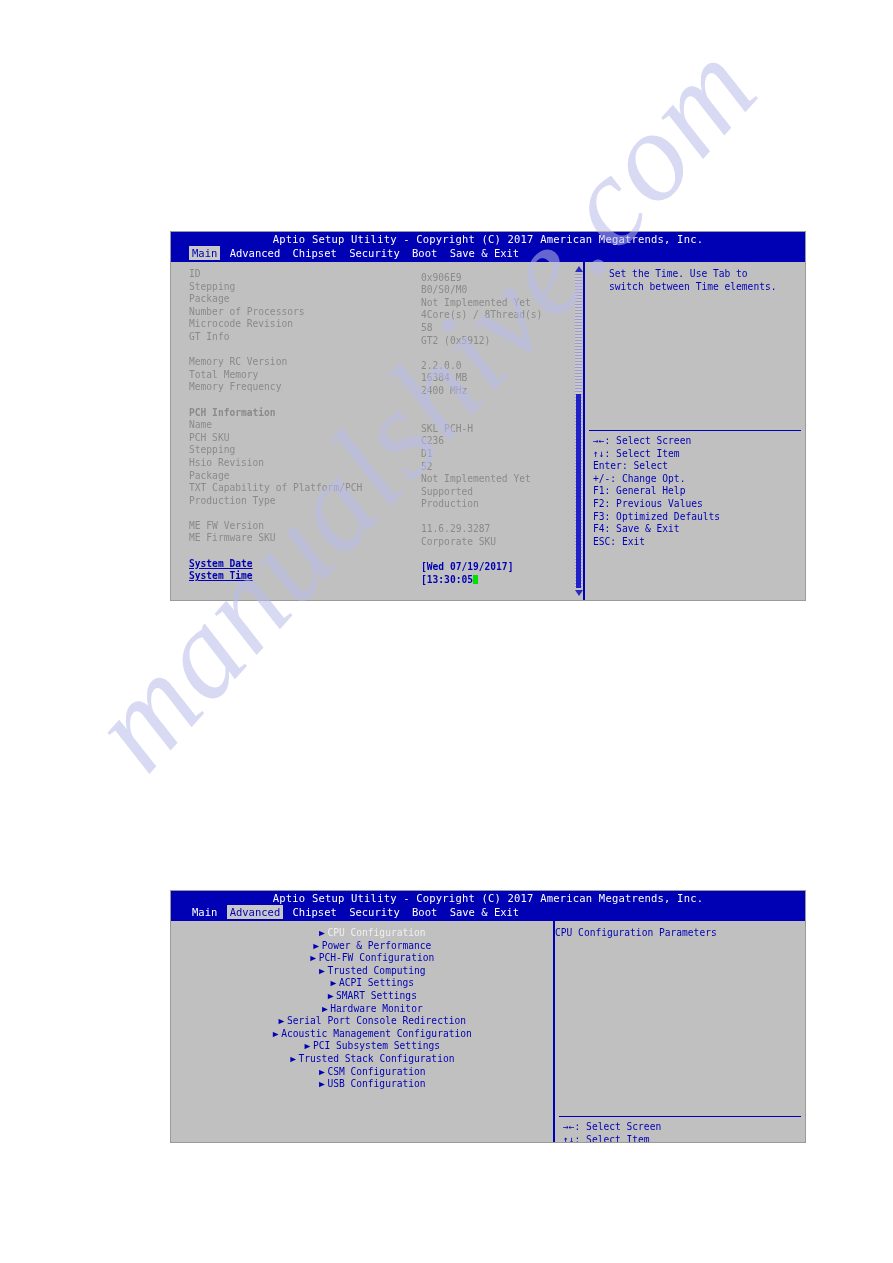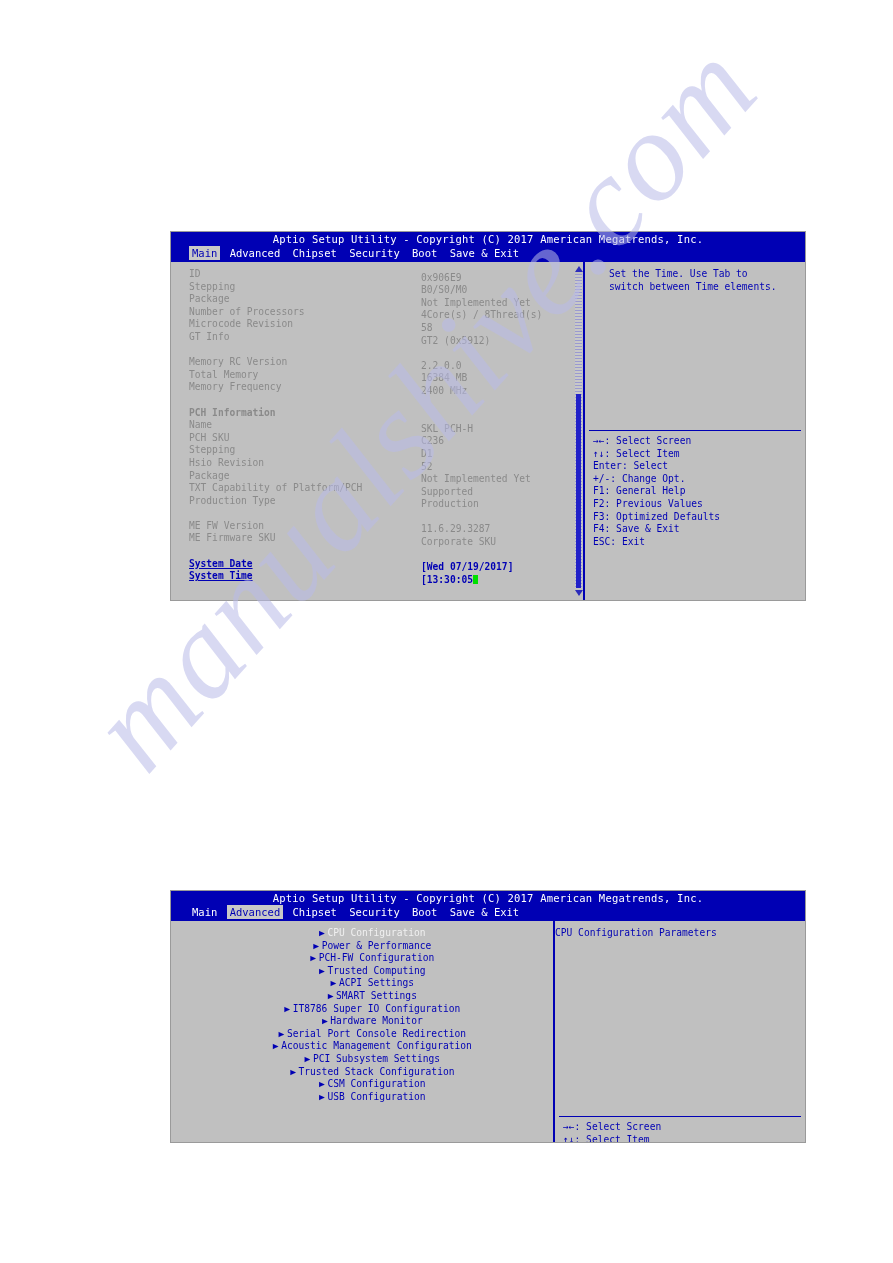--- a/index.html
+++ b/index.html
@@ -326,21 +326,20 @@
 
   <div class="screen-body">
 
     <div class="left-pane" id="menu-advanced">
         <div class="mrow selected"><span class="arrow">▶</span><span>CPU Configuration</span></div>
         <div class="mrow"><span class="arrow">▶</span><span>Power &amp; Performance</span></div>
         <div class="mrow"><span class="arrow">▶</span><span>PCH-FW Configuration</span></div>
         <div class="mrow"><span class="arrow">▶</span><span>Trusted Computing</span></div>
         <div class="mrow"><span class="arrow">▶</span><span>ACPI Settings</span></div>
         <div class="mrow"><span class="arrow">▶</span><span>SMART Settings</span></div>
-        <div class="mrow"><span class="arrow">▶</span><span>IT8786 Super IO Configuration</span></div>
         <div class="mrow"><span class="arrow">▶</span><span>Hardware Monitor</span></div>
         <div class="mrow"><span class="arrow">▶</span><span>Serial Port Console Redirection</span></div>
         <div class="mrow"><span class="arrow">▶</span><span>Acoustic Management Configuration</span></div>
         <div class="mrow"><span class="arrow">▶</span><span>PCI Subsystem Settings</span></div>
         <div class="mrow"><span class="arrow">▶</span><span>Trusted Stack Configuration</span></div>
         <div class="mrow"><span class="arrow">▶</span><span>CSM Configuration</span></div>
         <div class="mrow"><span class="arrow">▶</span><span>USB Configuration</span></div>
       </div>
 
     <div class="right-pane">

